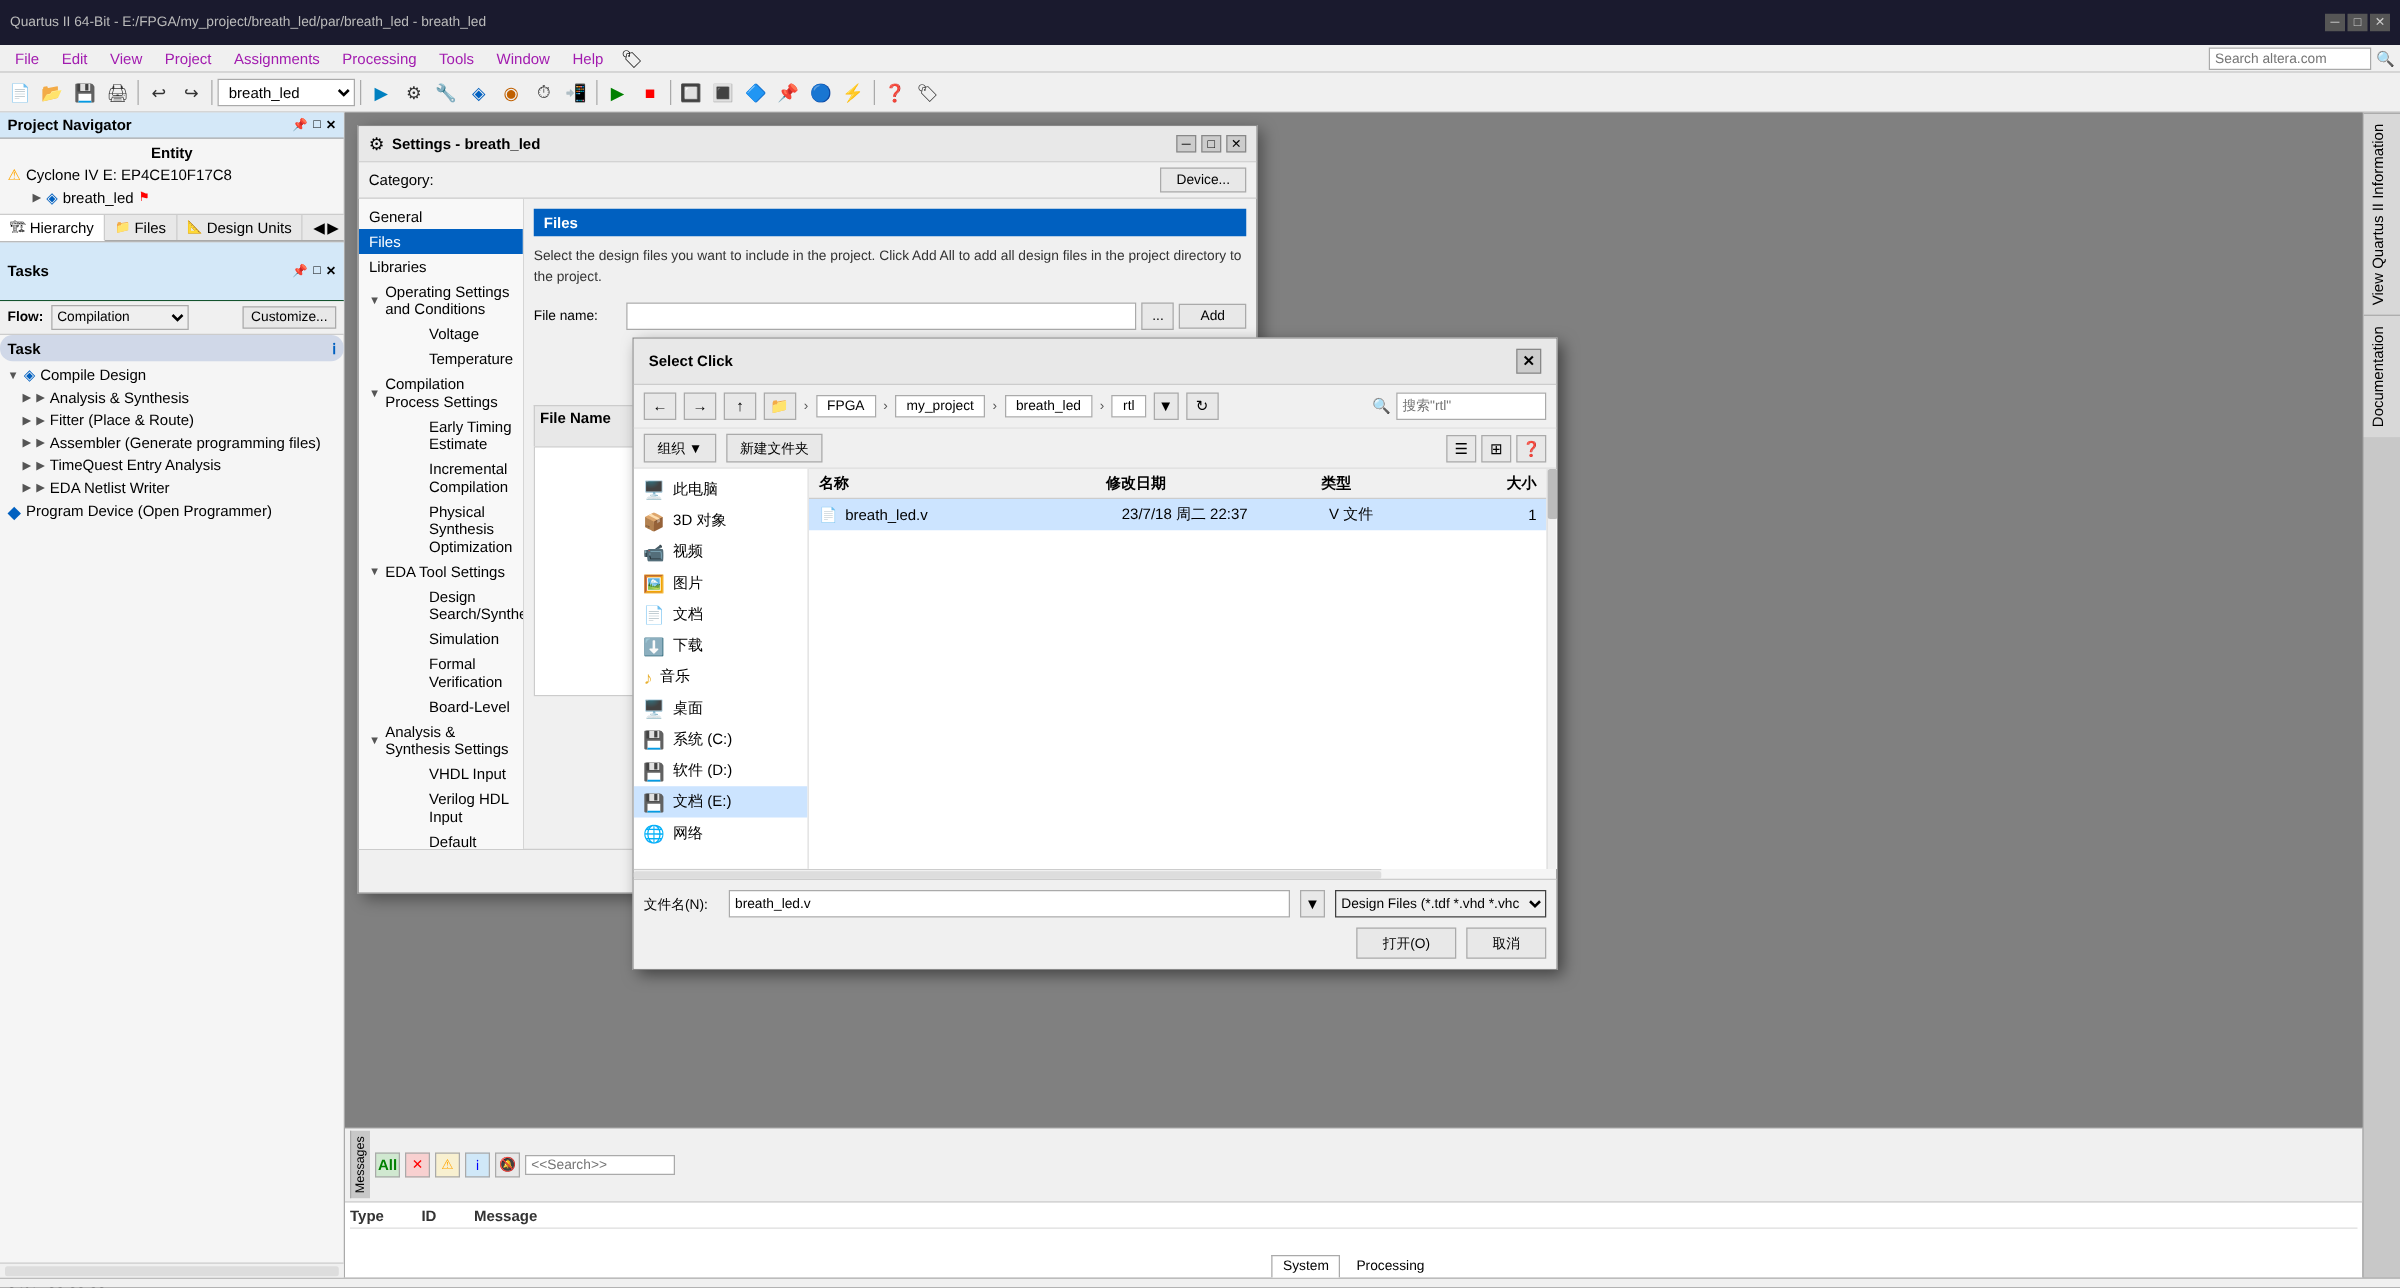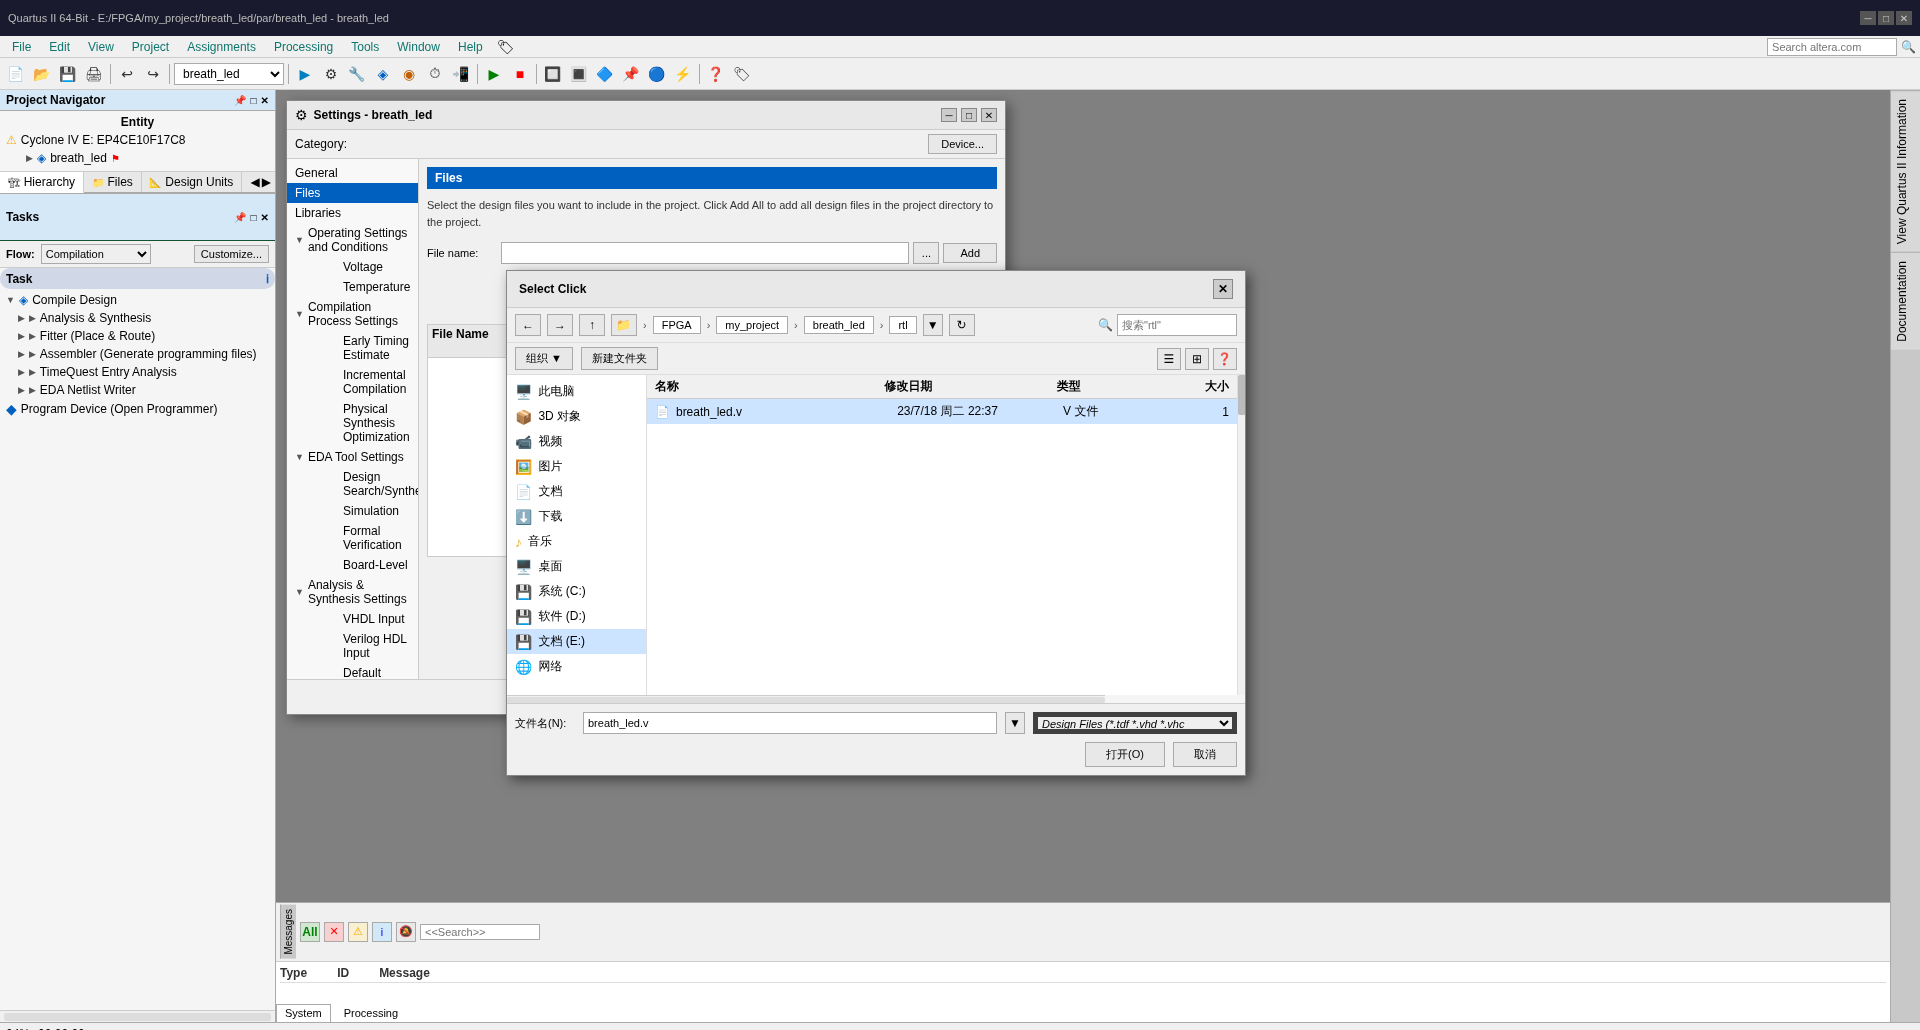--- a/index.html
+++ b/index.html
@@ -31,21 +31,21 @@
       display: flex;
       align-items: center;
       padding: 0 4px;
       border-bottom: 1px solid #ccc;
       gap: 2px;
     }
     .menu-bar-item {
       padding: 2px 8px;
       cursor: pointer;
       font-size: 12px;
-      color: #0f766e;
+      color: #a21caf;
     }
     .menu-search {
       margin-left: auto;
       display: flex;
       align-items: center;
       gap: 4px;
     }
     .menu-search input {
       width: 130px; height: 18px;
       border: 1px solid #aaa;
@@ -200,20 +200,21 @@
       border-top: 1px solid #aaa;
       display: flex;
       align-items: center;
       padding: 0 6px;
       gap: 8px;
       font-size: 11px;
     }
     .status-tabs {
       display: flex;
       gap: 4px;
+      justify-content: center;
     }
     .status-tab {
       padding: 2px 8px;
       cursor: pointer;
       border: 1px solid transparent;
       font-size: 11px;
     }
     .status-tab.active { background: #fff; border: 1px solid #aaa; border-bottom: none; }
 
     
@@ -571,25 +572,24 @@
     }
     .sf-filename-label { font-size: 11px; width: 60px; }
     .sf-filename-input {
       flex: 1;
       height: 22px;
       border: 1px solid #aaa;
       padding: 0 4px;
       font-size: 11px;
     }
     .sf-filetype-select {
-      width: 204px;
+      width: 169px;
       height: 22px;
-      border: 5px solid #404040;
-      font-size: 11px;
-      font-style: italic;
+      border: 1px solid #404040;
+      font-size: 11px;
     }
     .sf-footer-btns {
       display: flex;
       justify-content: flex-end;
       gap: 8px;
     }
     .sf-footer-btn {
       padding: 4px 20px;
       border: 1px solid #aaa;
       background: #e8e8e8;

